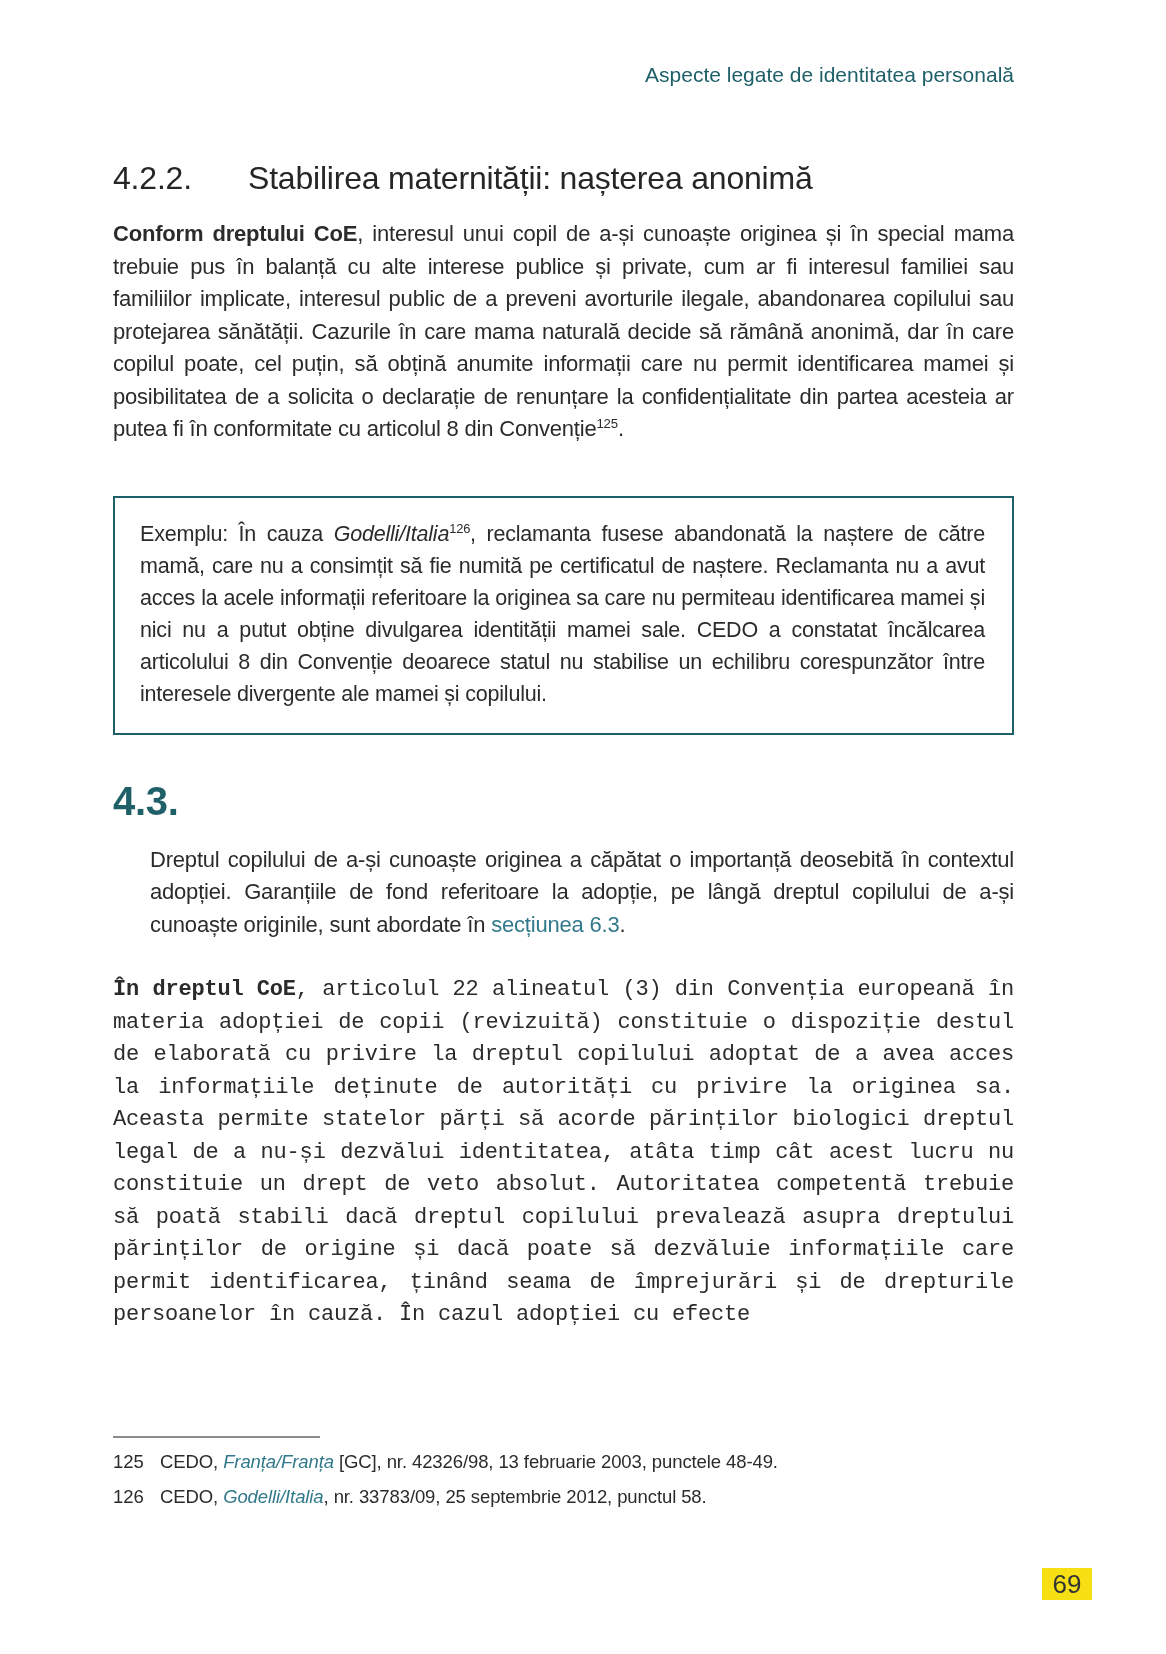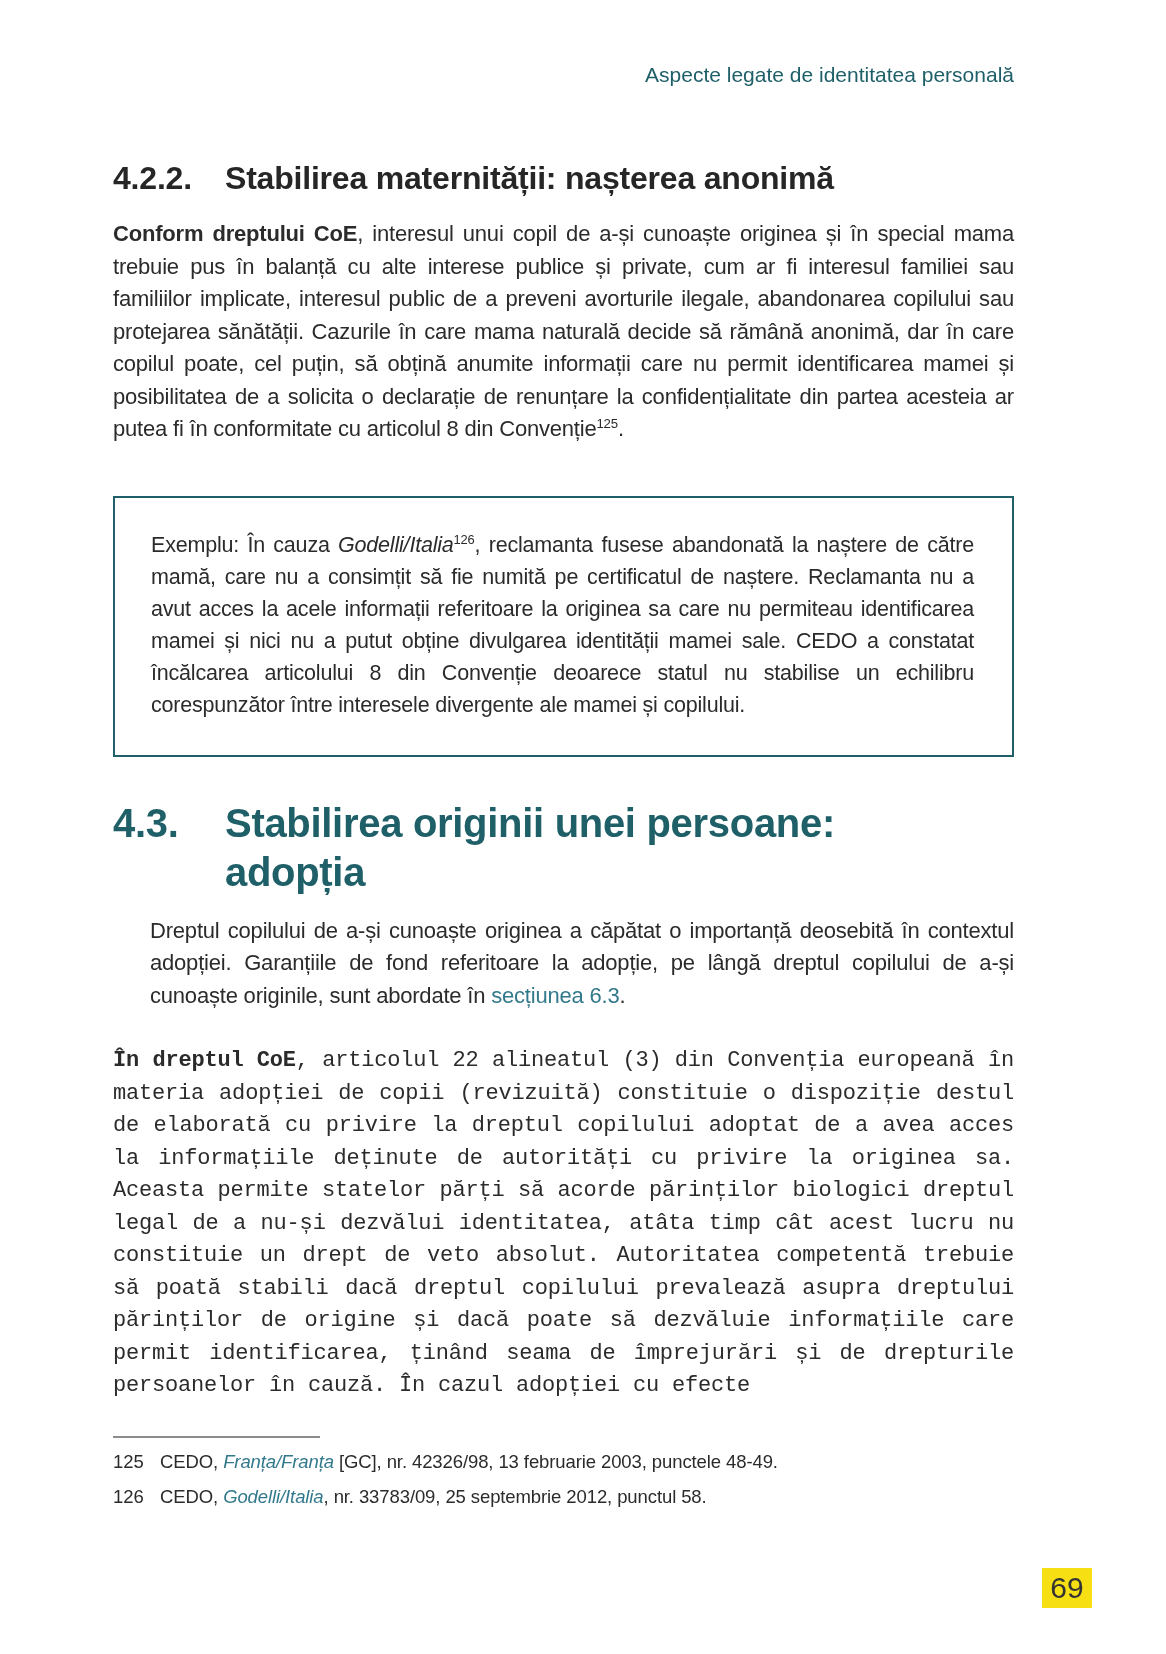--- a/index.html
+++ b/index.html
@@ -18,44 +18,45 @@
     text-align:right;
     font-size:21px;
     line-height:26px;
     color:#1e5f68;
   }
   .h422{
     display:flex;
     margin-top:70px;
     font-size:32px;
     line-height:40px;
-    font-weight:bold;
+    font-weight:normal;
     color:#262626;
     letter-spacing:-0.2px;
+    gap:23px;
   }
   .h422 .hnum{flex:0 0 112px;}
   .para{
     font-size:22px;
     line-height:32.5px;
     text-align:justify;
     letter-spacing:-0.2px;
   }
   .p1{margin-top:20px;}
   .lead-bold{font-weight:bold;}
   sup.fnref{
     font-size:0.6em;
     vertical-align:super;
     line-height:0;
   }
   .example-box{
     margin-top:50px;
     border:2px solid #1e5f68;
     padding:15px 22px 18px 20px;
   }
-  .example-box .para{margin:16px;font-size:21.5px;line-height:32px;}
+  .example-box .para{margin:5px;font-size:21.5px;line-height:32px;}
   .case-italic{font-style:italic;}
   .h43{
     display:flex;
     margin-top:42px;
     font-size:40px;
     line-height:49px;
     font-weight:bold;
     color:#1e5f68;
     letter-spacing:-0.3px;
   }
@@ -79,26 +80,26 @@
     margin-bottom:12px;
   }
   .fn-row{display:flex;margin-bottom:11px;}
   .fn-num{flex:0 0 47px;}
   .fn-case{color:#33798c;font-style:italic;}
   .page-badge{
     position:absolute;
     left:1042px;
     top:1568px;
     width:50px;
-    height:40px;
+    height:32px;
     background:#f6e013;
     display:flex;
     align-items:center;
     justify-content:center;
-    font-size:30px;
+    font-size:26px;
     color:#333333;
   }
 </style>
 </head>
 <body>
 
 <div class="page">
 
   <div class="running-header">Aspecte legate de identitatea personală</div>
 
@@ -108,21 +109,20 @@
   </div>
 
   <p class="para p1"><span class="lead-bold">Conform dreptului CoE</span><span>, interesul unui copil de a-și cunoaște originea și în special mama trebuie pus în balanță cu alte interese publice și private, cum ar fi interesul familiei sau familiilor implicate, interesul public de a preveni avorturile ilegale, abandonarea copilului sau protejarea sănătății. Cazurile în care mama naturală decide să rămână anonimă, dar în care copilul poate, cel puțin, să obțină anu­mite informații care nu permit identificarea mamei și posibilitatea de a solicita o declarație de renunțare la confidențialitate din partea acesteia ar putea fi în conformitate cu articolul 8 din Convenție</span><sup class="fnref">125</sup><span>.</span></p>
 
   <div class="example-box">
     <p class="para"><span>Exemplu: În cauza </span><span class="case-italic">Godelli/Italia</span><sup class="fnref">126</sup><span>, reclamanta fusese abandonată la naș­tere de către mamă, care nu a consimțit să fie numită pe certificatul de naștere. Reclamanta nu a avut acces la acele informații referitoare la ori­ginea sa care nu permiteau identificarea mamei și nici nu a putut obține divulgarea identității mamei sale. CEDO a constatat încălcarea articolului 8 din Convenție deoarece statul nu stabilise un echilibru corespunzător între interesele divergente ale mamei și copilului.</span></p>
   </div>
 
   <div class="h43">
     <span class="hnum">4.3.</span>
-    <span class="htitle"><span>Stabilirea originii unei persoane:</span><br><span>adopția</span></span>
   </div>
 
   <p class="para p2"><span>Dreptul copilului de a-și cunoaște originea a căpătat o importanță deosebită în contextul adopției. Garanțiile de fond referitoare la adopție, pe lângă dreptul co­pilului de a-și cunoaște originile, sunt abordate în </span><a class="link">secțiunea 6.3</a><span>.</span></p>
 
   <p class="para p3"><span class="lead-bold">În dreptul CoE</span><span>, articolul 22 alineatul (3) din Convenția europeană în materia adop­ției de copii (revizuită) constituie o dispoziție destul de elaborată cu privire la dreptul copilului adoptat de a avea acces la informațiile deținute de autorități cu privire la originea sa. Aceasta permite statelor părți să acorde părinților bi­ologici dreptul legal de a nu-și dezvălui identitatea, atâta timp cât acest lucru nu constituie un drept de veto absolut. Autoritatea competentă trebuie să poa­tă stabili dacă dreptul copilului prevalează asupra dreptului părinților de origine și dacă poate să dezvăluie informațiile care permit identificarea, ținând seama de împrejurări și de drepturile persoanelor în cauză. În cazul adopției cu efecte</span></p>
 
   <div class="footnotes">
     <div class="footnote-rule"></div>
 
     <div class="fn-row">

